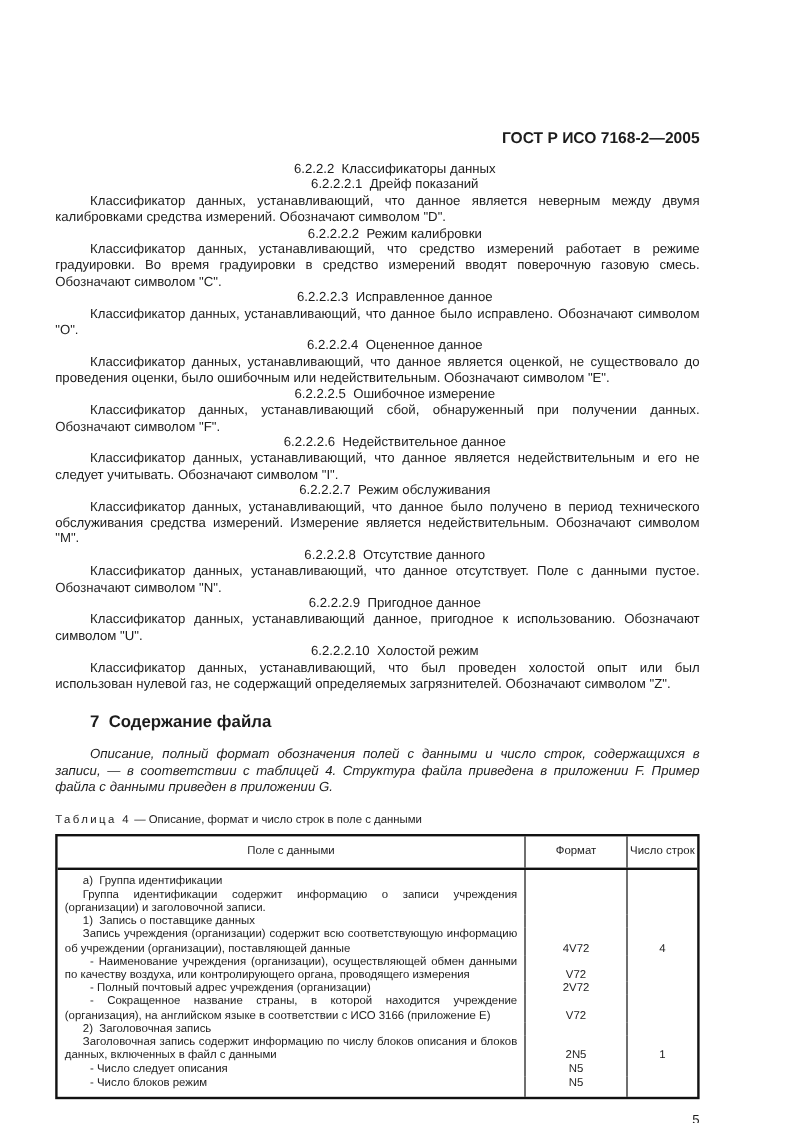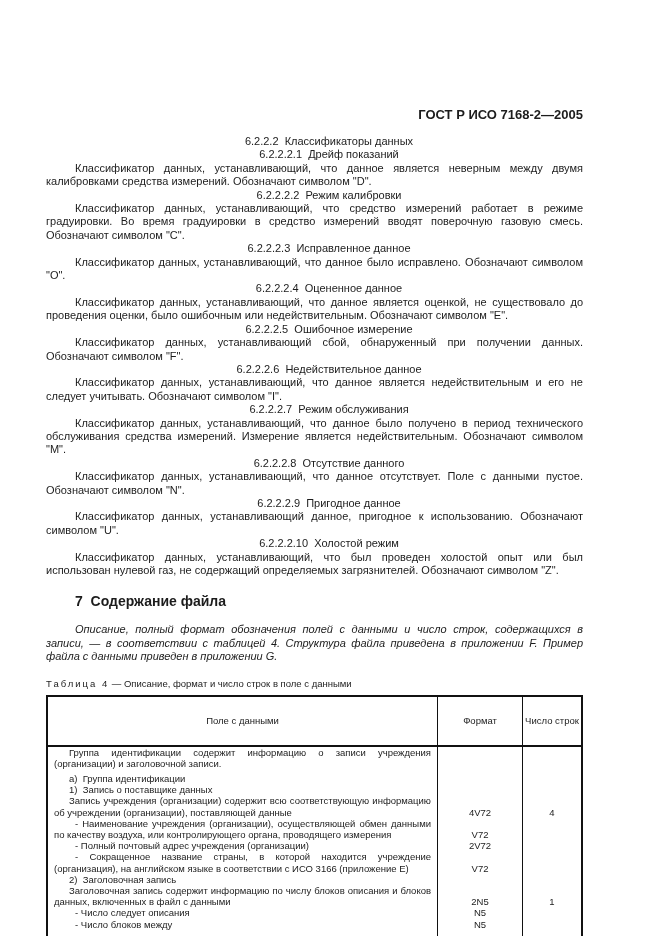--- a/index.html
+++ b/index.html
@@ -75,21 +75,21 @@
     justify-content: center;
     align-items: flex-end;
   }
   .thead {
     border-bottom: 2.5px solid #111;
   }
   .thead .cell {
     align-items: center !important;
     justify-content: center;
     min-height: 22px;
-    padding: 13px 2px;
+    padding: 2px 2px;
     text-align: right;
   }
   .tbody-first .cell { padding-top: 4px; }
   .tbody-last .c-desc, .tbody-last .c-fmt, .tbody-last .c-lines { padding-bottom: 6px; }
   .page-num {
     text-align: right;
     font-size: 11px;
     margin-top: 12px;
   }
 </style>
@@ -163,44 +163,44 @@
         </div>
       <div class="cell c-fmt">
         <span>Формат</span>
         </div>
       <div class="cell c-lines">
         <span>Число строк</span>
         </div>
     </div>
     <div>
 
+        <div class="trow tbody-first">
+          <div class="cell c-desc">
+            <p class="item">а)&nbsp; Группа идентификации</p>
+          </div>
+          <div class="cell c-fmt">
+            <span></span>
+          </div>
+          <div class="cell c-lines">
+            <span></span>
+          </div>
+        </div>
+
         <div class="trow">
           <div class="cell c-desc">
             <p class="para">Группа идентификации содержит информацию о записи учреждения (организации) и заголовочной записи.</p>
           </div>
           <div class="cell c-fmt">
             <span></span>
           </div>
           <div class="cell c-lines">
             <span></span>
           </div>
         </div>
 
-        <div class="trow tbody-first">
-          <div class="cell c-desc">
-            <p class="item">а)&nbsp; Группа идентификации</p>
-          </div>
-          <div class="cell c-fmt">
-            <span></span>
-          </div>
-          <div class="cell c-lines">
-            <span></span>
-          </div>
-        </div>
-
         <div class="trow">
           <div class="cell c-desc">
             <p class="item">1)&nbsp; Запись о поставщике данных</p>
           </div>
           <div class="cell c-fmt">
             <span></span>
           </div>
           <div class="cell c-lines">
             <span></span>
           </div>
@@ -285,21 +285,21 @@
           <div class="cell c-fmt">
             <span>N5</span>
           </div>
           <div class="cell c-lines">
             <span></span>
           </div>
         </div>
 
         <div class="trow tbody-last">
           <div class="cell c-desc">
-            <p class="dash">- Число блоков между</p>
+            <p class="dash">- Число блоков режим</p>
           </div>
           <div class="cell c-fmt">
             <span>N5</span>
           </div>
           <div class="cell c-lines">
             <span></span>
           </div>
         </div>
       </div>
   </div>

